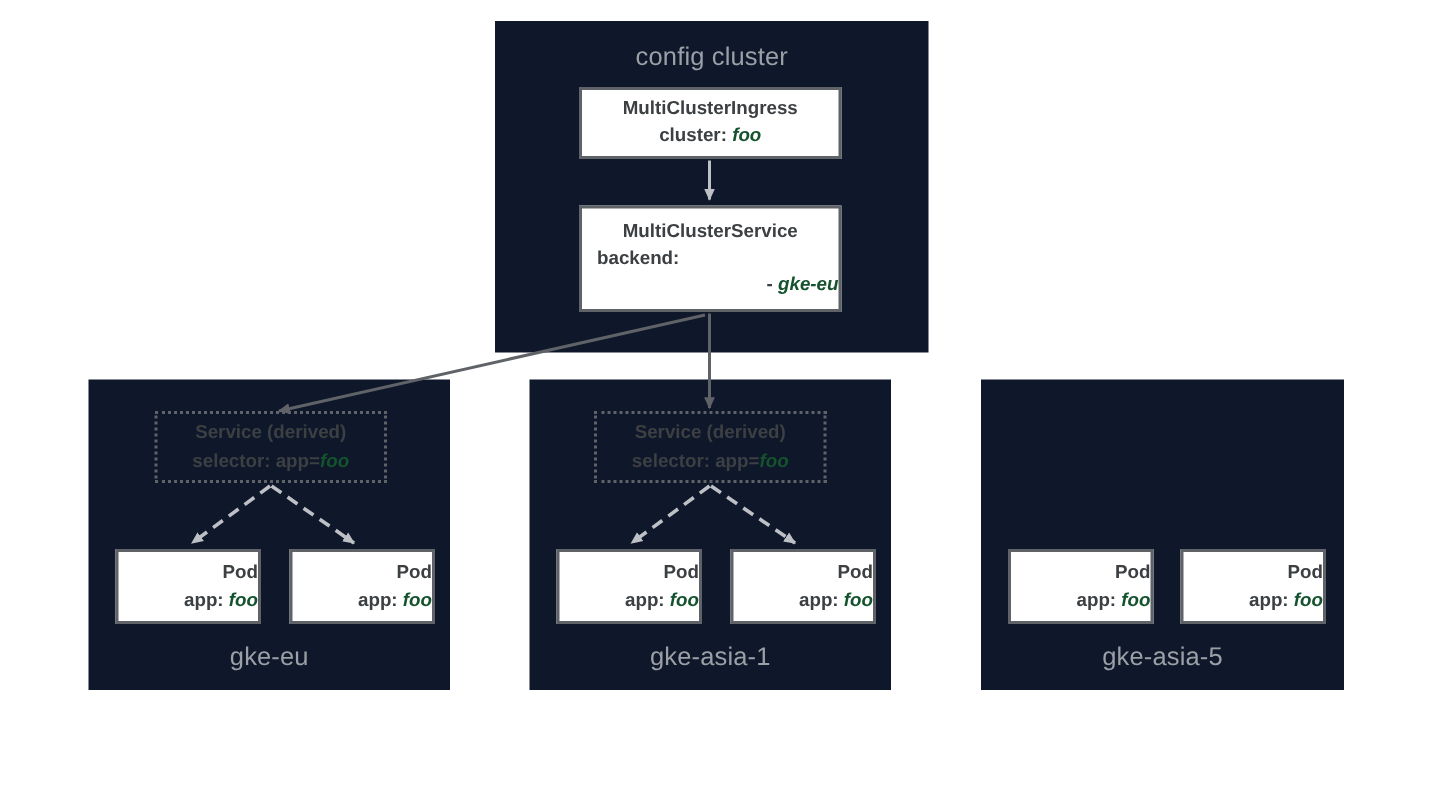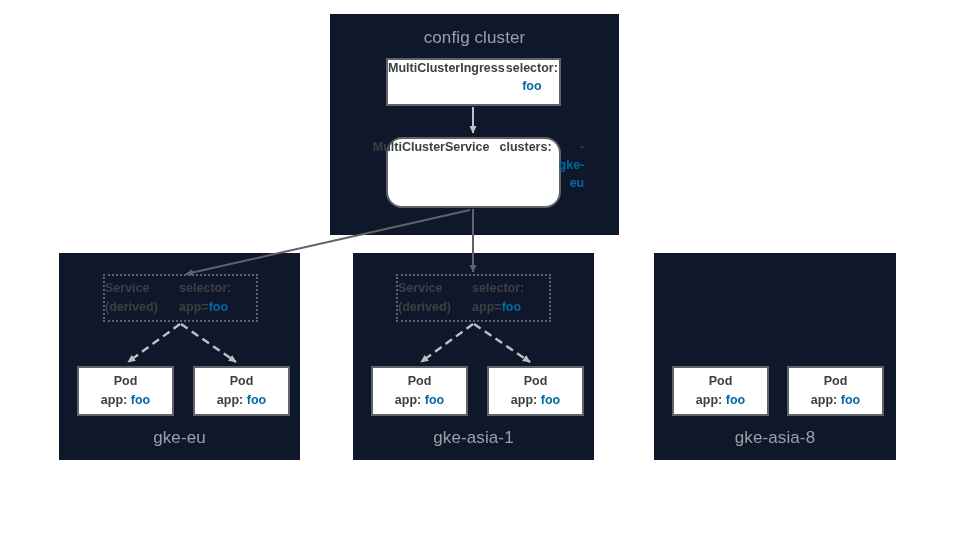--- a/index.html
+++ b/index.html
@@ -34,68 +34,68 @@
   .panel-title.top  { top: 14px; }
   .panel-title.bot  { bottom: 12px; }
 
   
   .box {
     position: absolute;
     background: #ffffff;
     border: 2px solid #5f6368;
     box-sizing: border-box;
     display: flex;
-    flex-direction: row;
+    flex-direction: column;
     justify-content: center;
     color: #3c4043;
     font-size: 12.5px;
     font-weight: bold;
     line-height: 1.42;
   }
   .box .ctr { text-align: center; }
 
   .mcs-box {
     padding-left: 10px;
     align-items: stretch;
   }
   .mcs-box .ctr { text-align: center; padding-right: 10px; }
   .mcs-box .lft { text-align: left; }
   .mcs-box .ind { text-align: right; padding-left: 7px; }
 
   .svc-box {
     position: absolute;
     background: transparent;
     border: 2px dotted #5f6368;
-    box-sizing: border-box;
-    display: flex;
-    flex-direction: row;
-    justify-content: center;
-    align-items: center;
-    color: #3c4043;
-    font-size: 12.5px;
-    font-weight: bold;
-    line-height: 1.5;
-  }
-
-  .pod-box {
-    position: absolute;
-    background: #ffffff;
-    border: 2px solid #5f6368;
     box-sizing: border-box;
     display: flex;
     flex-direction: column;
     justify-content: center;
     align-items: center;
     color: #3c4043;
     font-size: 12.5px;
     font-weight: bold;
     line-height: 1.5;
   }
 
-  .blue { color: #0369a1; }
+  .pod-box {
+    position: absolute;
+    background: #ffffff;
+    border: 2px solid #5f6368;
+    box-sizing: border-box;
+    display: flex;
+    flex-direction: column;
+    justify-content: center;
+    align-items: flex-end;
+    color: #3c4043;
+    font-size: 12.5px;
+    font-weight: bold;
+    line-height: 1.5;
+  }
+
+  .blue { color: #14532d; font-style: italic; }
 
   
   #edges {
     position: absolute;
     left: 0; top: 0;
     width: 960px;
     height: 540px;
     pointer-events: none;
   }
 </style>
@@ -104,28 +104,28 @@
 
 <div id="canvas">
 
   <div class="panel" style="left:330px; top:14px; width:289px; height:221px;">
     <div class="panel-title top">config cluster</div>
   </div>
 
   <div class="box" style="left:386px; top:58px; width:175px; height:48px;">
     <div class="ctr">MultiClusterIngress</div>
     <div class="ctr">
-      <span>selector:</span>
-      <span class="blue">foo</span>
-    </div>
-  </div>
-
-  <div class="box mcs-box" style="left:386px; top:137px; width:175px; height:71px;border-radius:16px;">
+      <span>cluster:</span>
+      <span class="blue">foo</span>
+    </div>
+  </div>
+
+  <div class="box mcs-box" style="left:386px; top:137px; width:175px; height:71px;">
     <div class="ctr">MultiClusterService</div>
-    <div class="lft">clusters:</div>
+    <div class="lft">backend:</div>
     <div class="ind">
       <span>-</span>
       <span class="blue">gke-eu</span>
     </div>
   </div>
 
   <div class="panel" style="left:59px; top:253px; width:241px; height:207px;">
     <div class="panel-title bot">gke-eu</div>
   </div>
 
@@ -171,21 +171,21 @@
   </div>
   <div class="pod-box" style="left:487px; top:366px; width:97px; height:50px;">
     <div>Pod</div>
     <div>
       <span>app:</span>
       <span class="blue">foo</span>
     </div>
   </div>
 
   <div class="panel" style="left:654px; top:253px; width:242px; height:207px;">
-    <div class="panel-title bot">gke-asia-8</div>
+    <div class="panel-title bot">gke-asia-5</div>
   </div>
 
   <div class="pod-box" style="left:672px; top:366px; width:97px; height:50px;">
     <div>Pod</div>
     <div>
       <span>app:</span>
       <span class="blue">foo</span>
     </div>
   </div>
   <div class="pod-box" style="left:787px; top:366px; width:97px; height:50px;">

